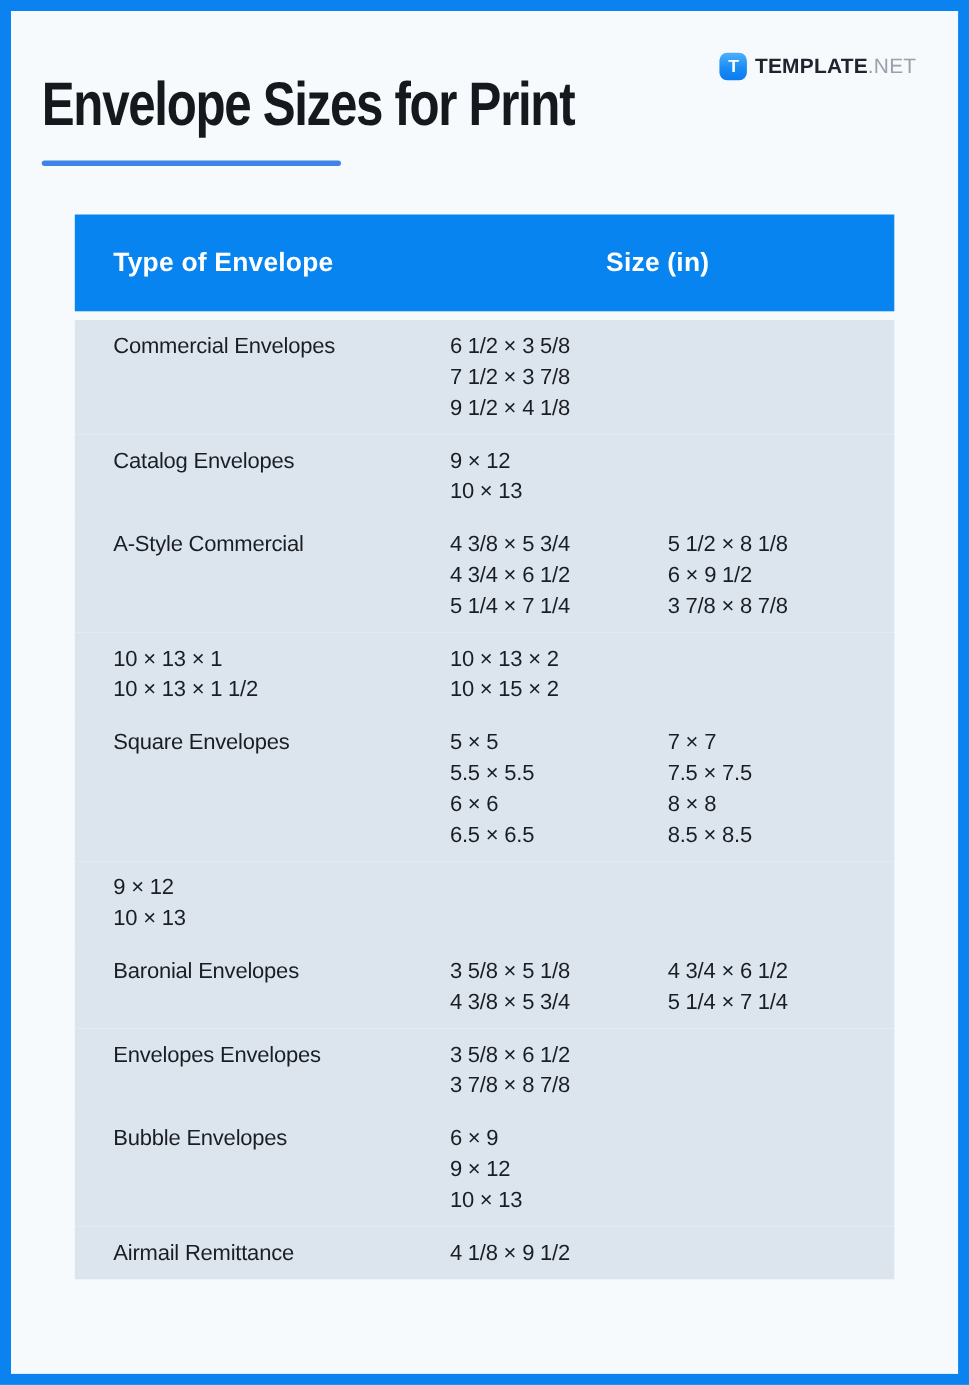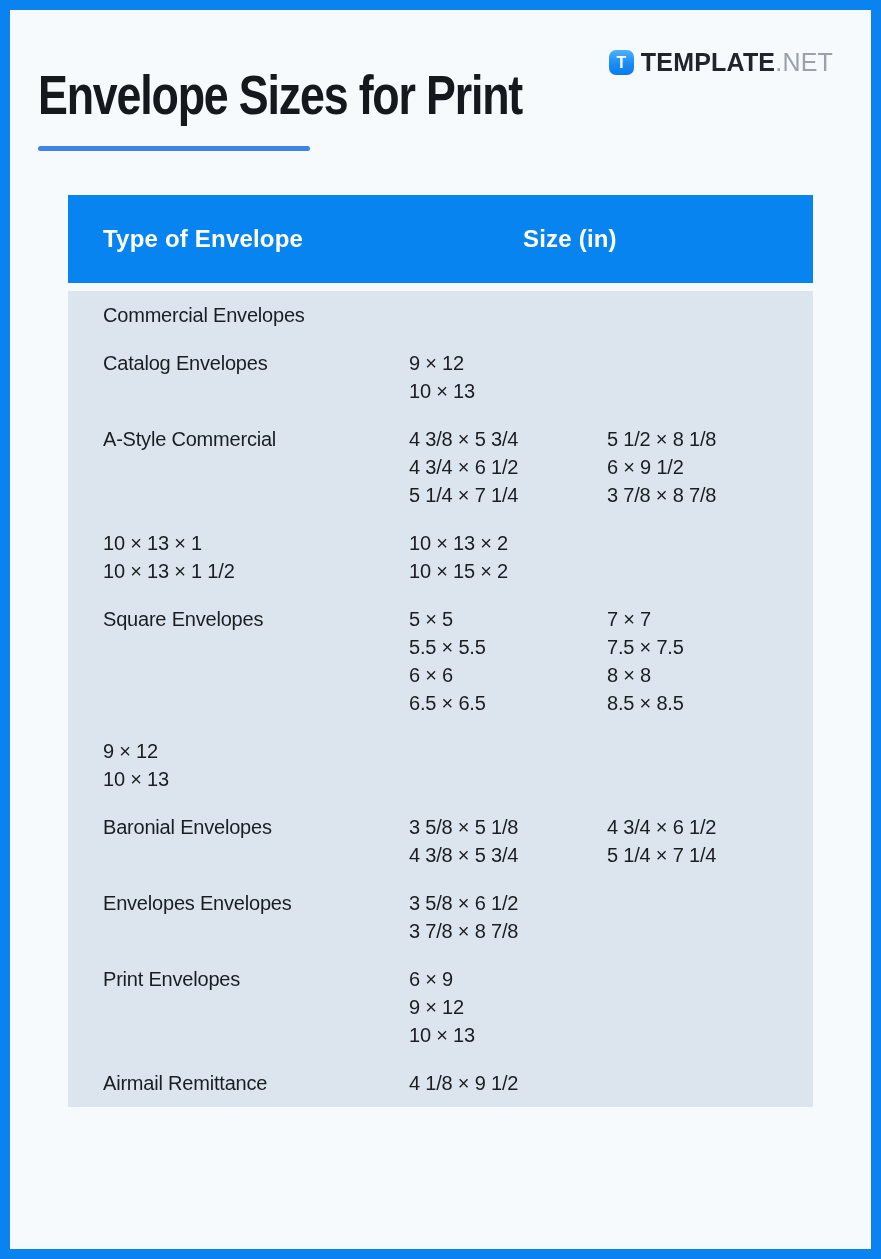--- a/index.html
+++ b/index.html
@@ -29,21 +29,21 @@
     height: 25px;
     border-radius: 7px;
     background: linear-gradient(180deg, #4fb0fb 0%, #1a8cf5 55%, #0a7bef 100%);
     color: #ffffff;
     font-weight: bold;
     font-size: 16px;
     display: flex;
     align-items: center;
     justify-content: center;
   }
-  .logo-text { font-size: 25px; letter-spacing: 0.2px; white-space: nowrap; }
+  .logo-text { font-size: 19px; letter-spacing: 0.2px; white-space: nowrap; }
   .logo-text .brand-bold  { font-weight: bold; color: #20242c; }
   .logo-text .brand-light { font-weight: normal; color: #9ba1a9; }
 
   
   .page-title {
     position: absolute;
     top: 52px;
     left: 28px;
     font-size: 56px;
     font-weight: bold;
@@ -77,20 +77,21 @@
     height: 88px;
     background: #0884f0;
     color: #ffffff;
     display: grid;
     grid-template-columns: 420px 1fr;
     align-items: center;
     padding-left: 35px;
     font-size: 24px;
     font-weight: bold;
     letter-spacing: 0.2px;
+    gap: 28px;
   }
   .table-row {
     background: #dce5ee;
     display: grid;
     grid-template-columns: 306px 198px 1fr;
     padding: 10px 16px 10px 35px;
     font-size: 20px;
     line-height: 28px;
     color: #1a1d22;
     letter-spacing: -0.2px;
@@ -111,20 +112,23 @@
   <div class="title-underline"></div>
 
   <div class="size-table">
     <div class="table-header">
       <span>Type of Envelope</span>
       <span>Size (in)</span>
     </div>
     <div>
   <div class="table-row">
     <span class="cell">Commercial Envelopes</span>
+    <span class="cell">6 1/2 × 3 5/8
+7 1/2 × 3 7/8
+9 1/2 × 4 1/8</span>
     <span class="cell"></span>
   </div>
 
   <div class="table-row">
     <span class="cell">Catalog Envelopes</span>
     <span class="cell">9 × 12
 10 × 13</span>
     <span class="cell"></span>
   </div>
 
@@ -172,21 +176,21 @@
   </div>
 
   <div class="table-row">
     <span class="cell">Envelopes Envelopes</span>
     <span class="cell">3 5/8 × 6 1/2
 3 7/8 × 8 7/8</span>
     <span class="cell"></span>
   </div>
 
   <div class="table-row">
-    <span class="cell">Print Envelopes</span>
+    <span class="cell">Bubble Envelopes</span>
     <span class="cell">6 × 9
 9 × 12
 10 × 13</span>
     <span class="cell"></span>
   </div>
 
   <div class="table-row">
     <span class="cell"> Airmail Remittance</span>
     <span class="cell">4 1/8 × 9 1/2</span>
     <span class="cell"></span>

